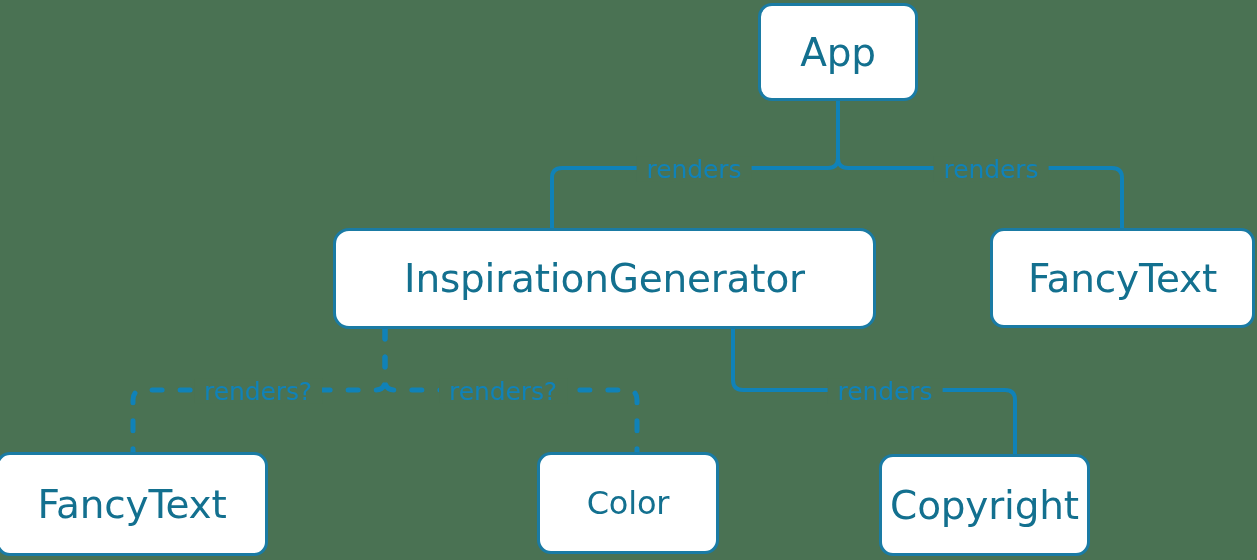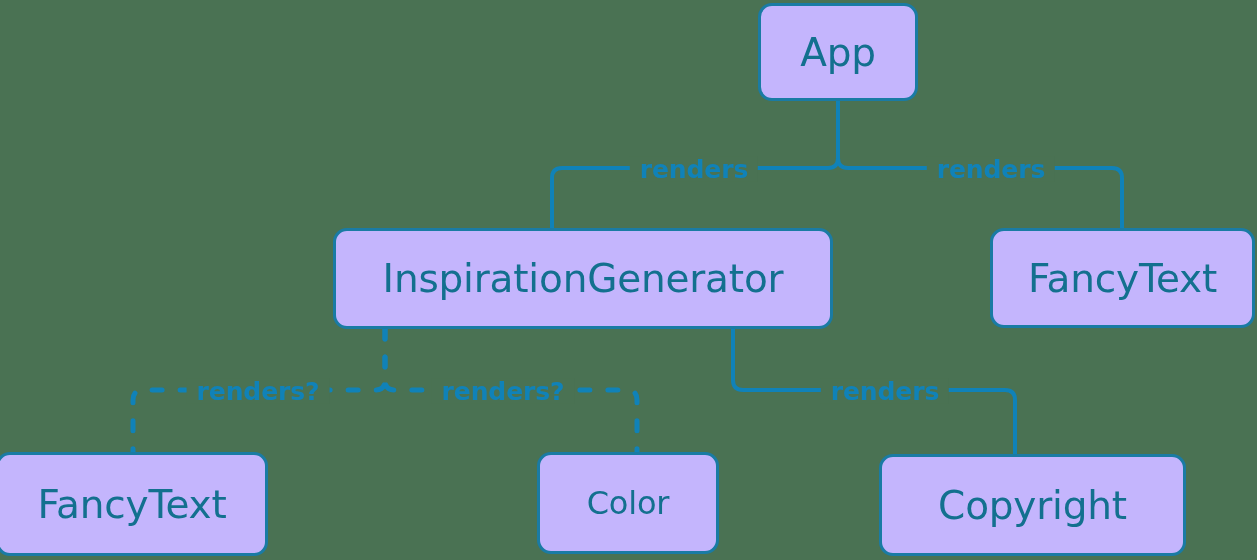--- a/index.html
+++ b/index.html
@@ -21,53 +21,53 @@
   #edges {
     position: absolute;
     left: 0;
     top: 0;
     width: 1257px;
     height: 560px;
   }
   .node {
     position: absolute;
     box-sizing: border-box;
-    background: #c4b5fd;
+    background: #ffffff;
     border: 3px solid #1a7ba4;
     border-radius: 14px;
     display: flex;
     align-items: center;
     justify-content: center;
     color: #13708f;
     font-family: "DejaVu Sans", "Liberation Sans", sans-serif;
     font-weight: 400;
     white-space: nowrap;
     letter-spacing: -0.2px;
   }
   .edge-label {
     position: absolute;
     color: #1082b8;
     font-family: "DejaVu Sans", "Liberation Sans", sans-serif;
     font-size: 25px;
-    font-weight: 700;
+    font-weight: 400;
     letter-spacing: -0.1px;
     white-space: nowrap;
     transform: translate(-50%, -50%);
     background: #4a7253;
     padding: 0 10px;
     line-height: 1;
   }
 
   
   #node-app        { left: 758px;  top: 3px;   width: 160px; height: 98px;  font-size: 39px; }
-  #node-inspgen    { left: 333px;  top: 228px; width: 500px; height: 101px; font-size: 39px; }
+  #node-inspgen    { left: 333px;  top: 228px; width: 543px; height: 101px; font-size: 39px; border-radius: 16px; }
   #node-fancy-right{ left: 990px;  top: 228px; width: 265px; height: 100px; font-size: 39px; }
   #node-fancy-left { left: -4px;   top: 452px; width: 272px; height: 104px; font-size: 39px; }
   #node-color      { left: 537px;  top: 452px; width: 182px; height: 102px; font-size: 32px; }
-  #node-copyright  { left: 879px;  top: 454px; width: 307px; height: 102px; font-size: 39px; }
+  #node-copyright  { left: 879px;  top: 454px; width: 211px; height: 102px; font-size: 39px; }
 </style>
 </head>
 <body>
 
 <div id="canvas">
 
   <svg id="edges" viewBox="0 0 1257 560" xmlns="http://www.w3.org/2000/svg">
 
     <path d="M 838 101 L 838 158 Q 838 168 828 168 L 562 168 Q 552 168 552 178 L 552 228" fill="none" stroke="#1082b8" stroke-width="4" stroke-linecap="round"></path>
 

